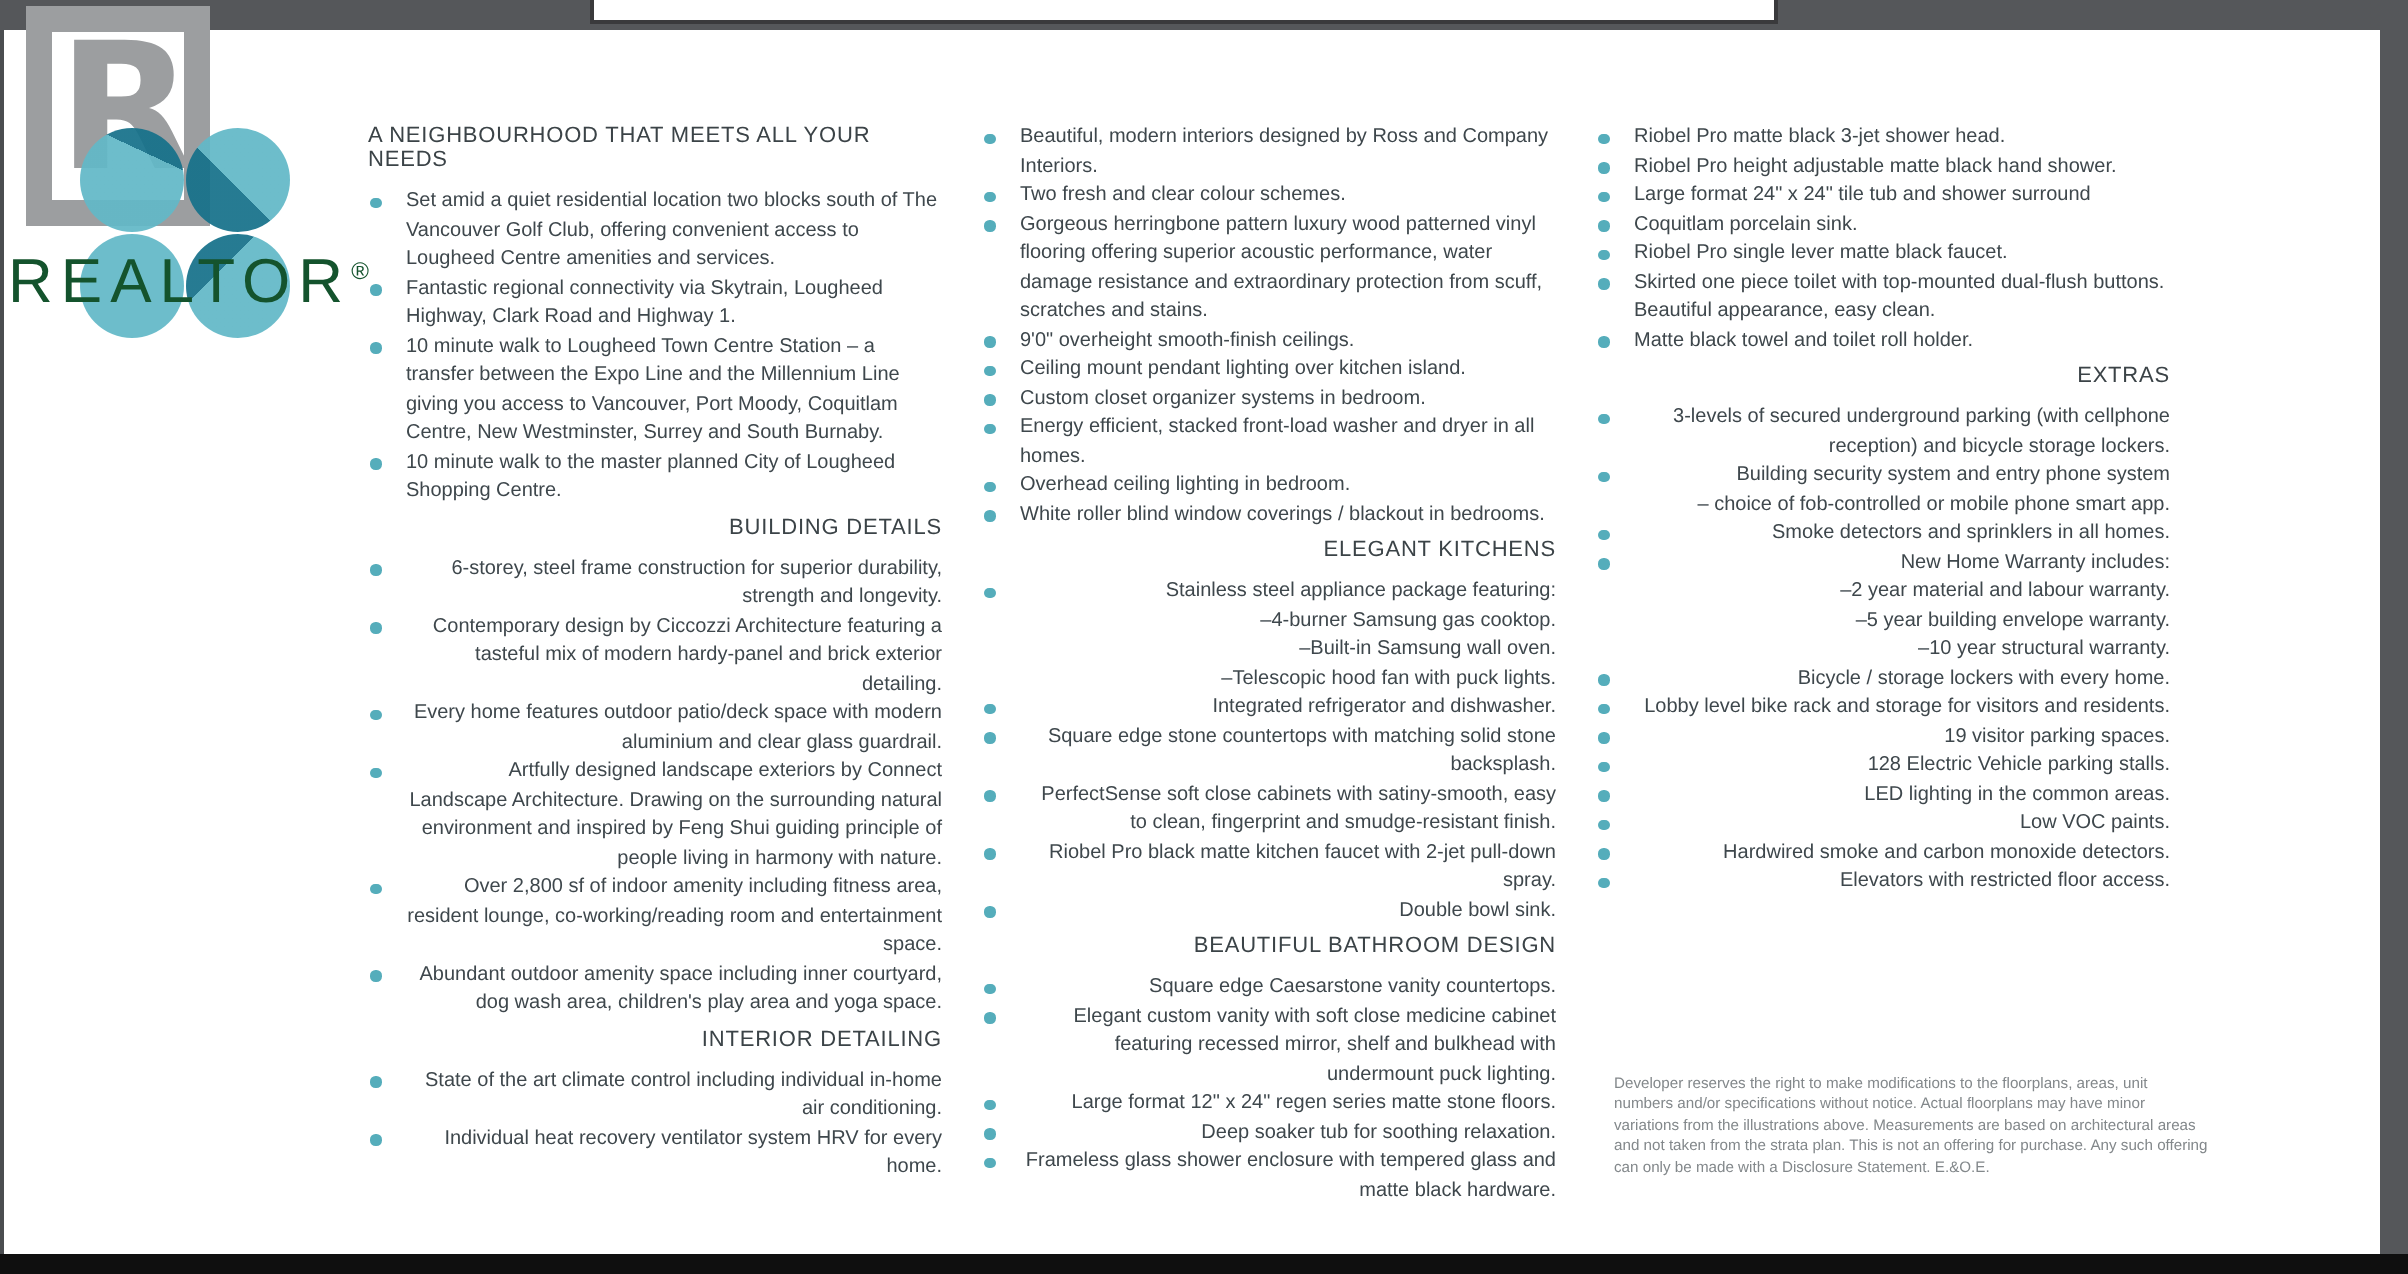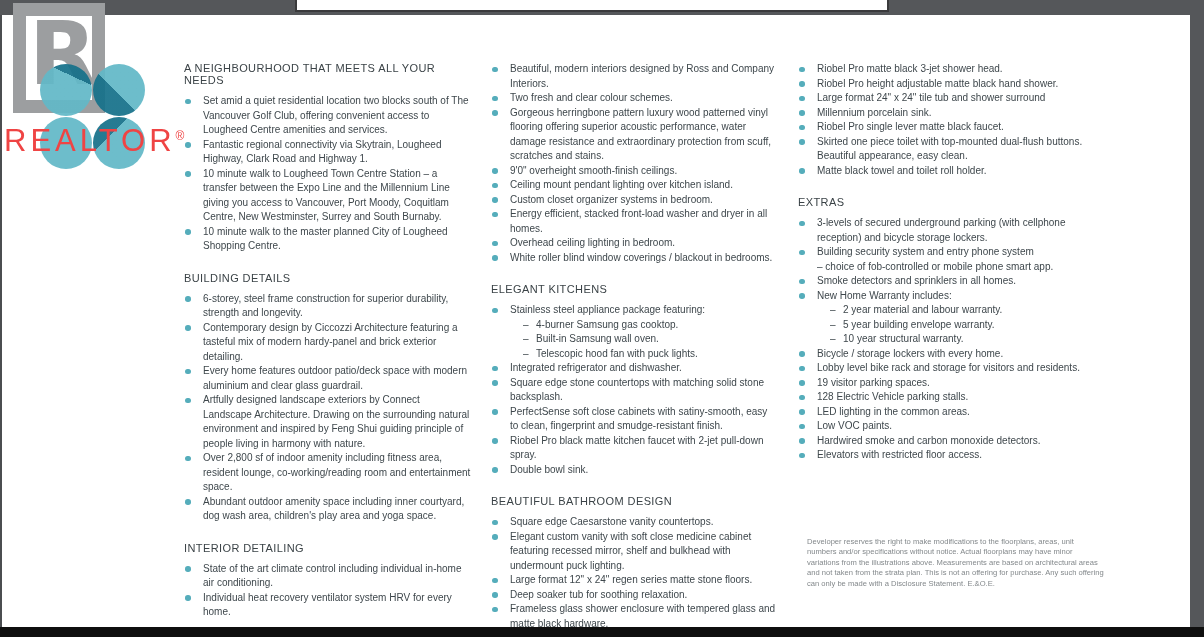--- a/index.html
+++ b/index.html
@@ -30,28 +30,28 @@
     font-family:"DejaVu Sans", sans-serif; font-weight:bold;
     font-size:88px; line-height:1; color:#9c9ea0;
   }
   .logo-circle { position:absolute; width:52px; height:52px; border-radius:50%; opacity:0.93; }
   .c1 { left:34px; top:64px;  background:linear-gradient(205deg, #16718a 28%, #62b8c7 28%); }
   .c2 { left:87px; top:64px;  background:linear-gradient(45deg,  #16718a 46%, #62b8c7 46%); }
   .c3 { left:34px; top:117px; background:#62b8c7; }
   .c4 { left:87px; top:117px; background:linear-gradient(135deg, #16718a 34%, #62b8c7 34%); }
   .logo-text {
     position:absolute; left:-2px; top:123px;
-    font-size:31px; font-weight:400; letter-spacing:4px; color:#ef4444; z-index:7;
+    font-size:31px; font-weight:400; letter-spacing:4px; color:#14532d; z-index:7;
   }
   .logo-text .reg { font-size:12px; vertical-align:super; letter-spacing:0; }
 
   
   .columns { position:absolute; top:62px; left:184px; display:flex; gap:20px; z-index:1; }
   .col { width:287px; }
-  .section + .section { margin-top:18px; }
+  .section + .section { margin-top:4px;text-align:right; }
   .heading {
     font-size:11px; font-weight:400; letter-spacing:0.4px;
     color:#3b4347; margin:0 0 8px 0;
   }
   .item {
     position:relative; padding-left:19px;
     font-size:10px; line-height:14.5px; color:#3e474c;
   }
   .bullet {
     position:absolute; left:1px; top:4.6px;
@@ -143,21 +143,21 @@
           <div class="item"><span class="bullet"></span><span>Large format 12" x 24" regen series matte stone floors.</span></div>
           <div class="item"><span class="bullet"></span><span>Deep soaker tub for soothing relaxation.</span></div>
           <div class="item"><span class="bullet"></span><span>Frameless glass shower enclosure with tempered glass and matte black hardware.</span></div>
         </div>
       </div>
       <div class="col">
         <div class="section">
           <div class="item"><span class="bullet"></span><span>Riobel Pro matte black 3-jet shower head.</span></div>
           <div class="item"><span class="bullet"></span><span>Riobel Pro height adjustable matte black hand shower.</span></div>
           <div class="item"><span class="bullet"></span><span>Large format 24" x 24" tile tub and shower surround</span></div>
-          <div class="item"><span class="bullet"></span><span>Millennium porcelain sink.</span></div>
+          <div class="item"><span class="bullet"></span><span>Coquitlam porcelain sink.</span></div>
           <div class="item"><span class="bullet"></span><span>Riobel Pro single lever matte black faucet.</span></div>
           <div class="item"><span class="bullet"></span><span>Skirted one piece toilet with top-mounted dual-flush buttons. Beautiful appearance, easy clean.</span></div>
           <div class="item"><span class="bullet"></span><span>Matte black towel and toilet roll holder.</span></div>
         </div>
         <div class="section">
           <div class="heading">EXTRAS</div>
           <div class="item"><span class="bullet"></span><span>3-levels of secured underground parking (with cellphone reception) and bicycle storage lockers.</span></div>
           <div class="item"><span class="bullet"></span><span>Building security system and entry phone system</span><div class="cont">– choice of fob-controlled or mobile phone smart app.</div></div>
           <div class="item"><span class="bullet"></span><span>Smoke detectors and sprinklers in all homes.</span></div>
           <div class="item"><span class="bullet"></span><span>New Home Warranty includes:</span><div class="sub"><span class="dash">–</span><span>2 year material and labour warranty.</span></div><div class="sub"><span class="dash">–</span><span>5 year building envelope warranty.</span></div><div class="sub"><span class="dash">–</span><span>10 year structural warranty.</span></div></div>

